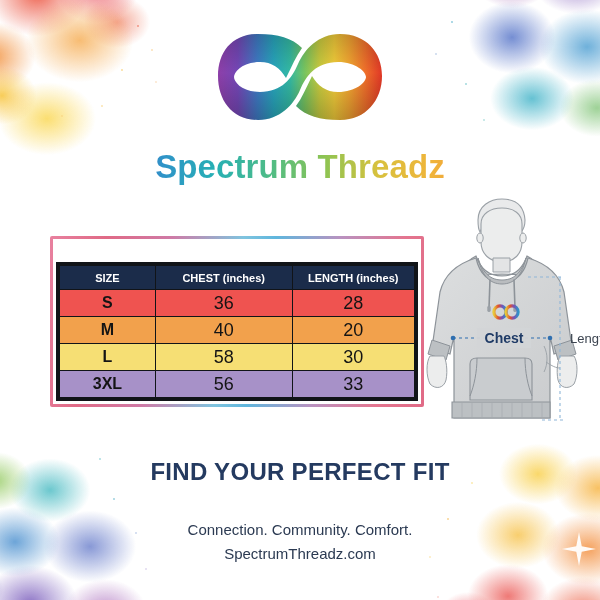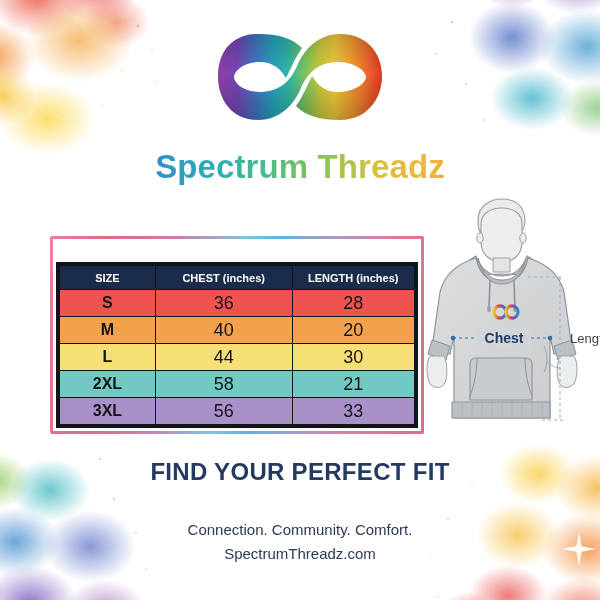--- a/index.html
+++ b/index.html
@@ -225,27 +225,22 @@
               <td>36</td>
               <td>28</td>
             </tr>
             <tr class="r1">
               <td class="size-cell">M</td>
               <td>40</td>
               <td>20</td>
             </tr>
             <tr class="r2">
               <td class="size-cell">L</td>
-              <td>44</td>
+              <td>58</td>
               <td>30</td>
-            </tr>
-            <tr class="r3">
-              <td class="size-cell">2XL</td>
-              <td>58</td>
-              <td>21</td>
             </tr>
             <tr class="r4">
               <td class="size-cell">3XL</td>
               <td>56</td>
               <td>33</td>
             </tr>
           </tbody>
         </table>
       </div>
     </div>

